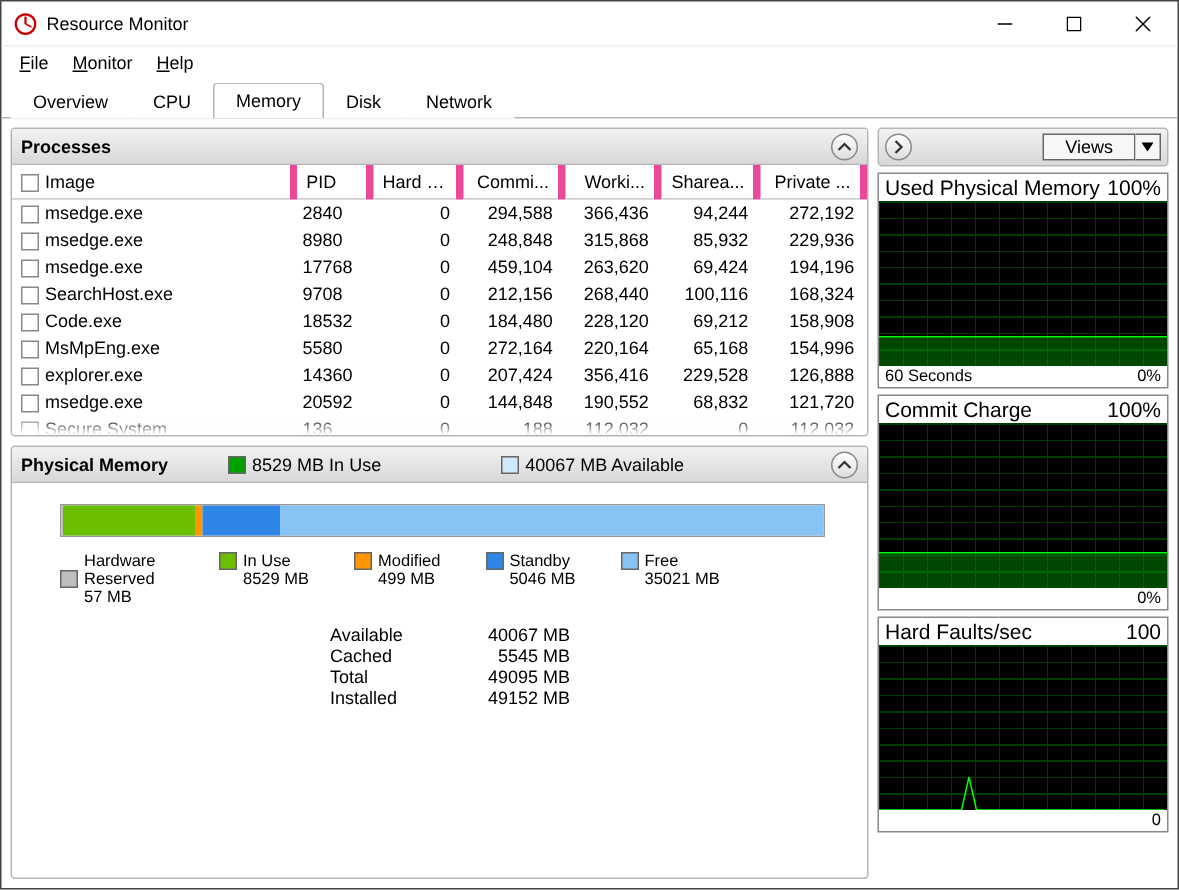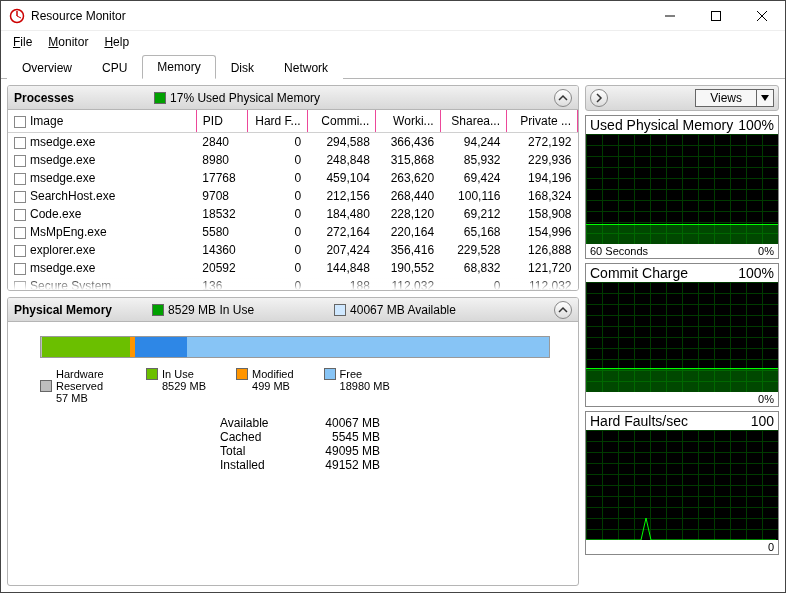--- a/index.html
+++ b/index.html
@@ -70,21 +70,21 @@
   .chip-sq { width:12px; height:12px; border:1px solid #666; }
   .collapse-btn {
     margin-left: auto; width:18px; height:18px; border:1px solid #888; border-radius:50%;
     background: linear-gradient(#fff,#ddd); display:flex;align-items:center;justify-content:center;
     font-size:10px;
   }
   .proc-body { height: 180px; overflow: hidden; position:relative;}
   table { border-collapse: collapse; width: 100%; table-layout: fixed;}
   thead th {
     text-align: left; font-weight: normal; padding: 4px 6px;
-    border-right: 1px solid #ec4899; border-bottom: 1px solid #d0d0d0;
+    border-right: 5px solid #ec4899; border-bottom: 1px solid #d0d0d0;
     background: #fff; white-space: nowrap; overflow: hidden; text-overflow: ellipsis;
     position: sticky; top:0;
   }
   tbody td { padding: 2px 6px; white-space: nowrap; overflow:hidden; text-overflow: ellipsis;}
   tbody td.num { text-align: right; }
   .row-chk { width:12px; height:12px; border:1px solid #888; display:inline-block; vertical-align:middle; margin-right:4px;}
   .mem-panel .panel-body { padding: 10px 12px 12px; }
   .membar {
     display:flex; height:22px; border:1px solid #999; margin: 4px 0 10px 20px; width: 510px;
   }
@@ -176,24 +176,20 @@
   <div class="tab">Network</div>
 </div>
 
 <div class="content">
   <div class="main-col">
 
     <div class="panel">
       <div class="panel-hd">
         <span class="panel-title">Processes</span>
         <span style="width:60px"></span>
-        <span class="hd-chip">
-          <span class="chip-sq" style="background:#00a000"></span>
-          <span>17% Used Physical Memory</span>
-        </span>
         <div class="collapse-btn">
           <svg width="10" height="10">
               <path d="M1 7 L5 3 L9 7" fill="none" stroke="#333" stroke-width="1.5"></path>
             </svg>
         </div>
       </div>
       <div class="proc-body">
         <table>
           <colgroup>
             <col style="width:170px">
@@ -347,24 +343,31 @@
             </div>
           <div class="legend-item">
               <div class="legend-top">
                 <span class="legend-sq" style="background:#ff9500"></span>
                 <span>Modified</span>
               </div>
               <span style="margin-left:16px">499 MB</span>
             </div>
           <div class="legend-item">
               <div class="legend-top">
+                <span class="legend-sq" style="background:#2e87e6"></span>
+                <span>Standby</span>
+              </div>
+              <span style="margin-left:16px">5046 MB</span>
+            </div>
+          <div class="legend-item">
+              <div class="legend-top">
                 <span class="legend-sq" style="background:#87c4f5"></span>
                 <span>Free</span>
               </div>
-              <span style="margin-left:16px">18980 MB</span>
+              <span style="margin-left:16px">35021 MB</span>
             </div>
         </div>
         <div class="memstats">
           <div class="memstats-row">
               <span class="lbl">Available</span>
               <span class="val">40067 MB</span>
             </div>
           <div class="memstats-row">
               <span class="lbl">Cached</span>
               <span class="val">5545 MB</span>

